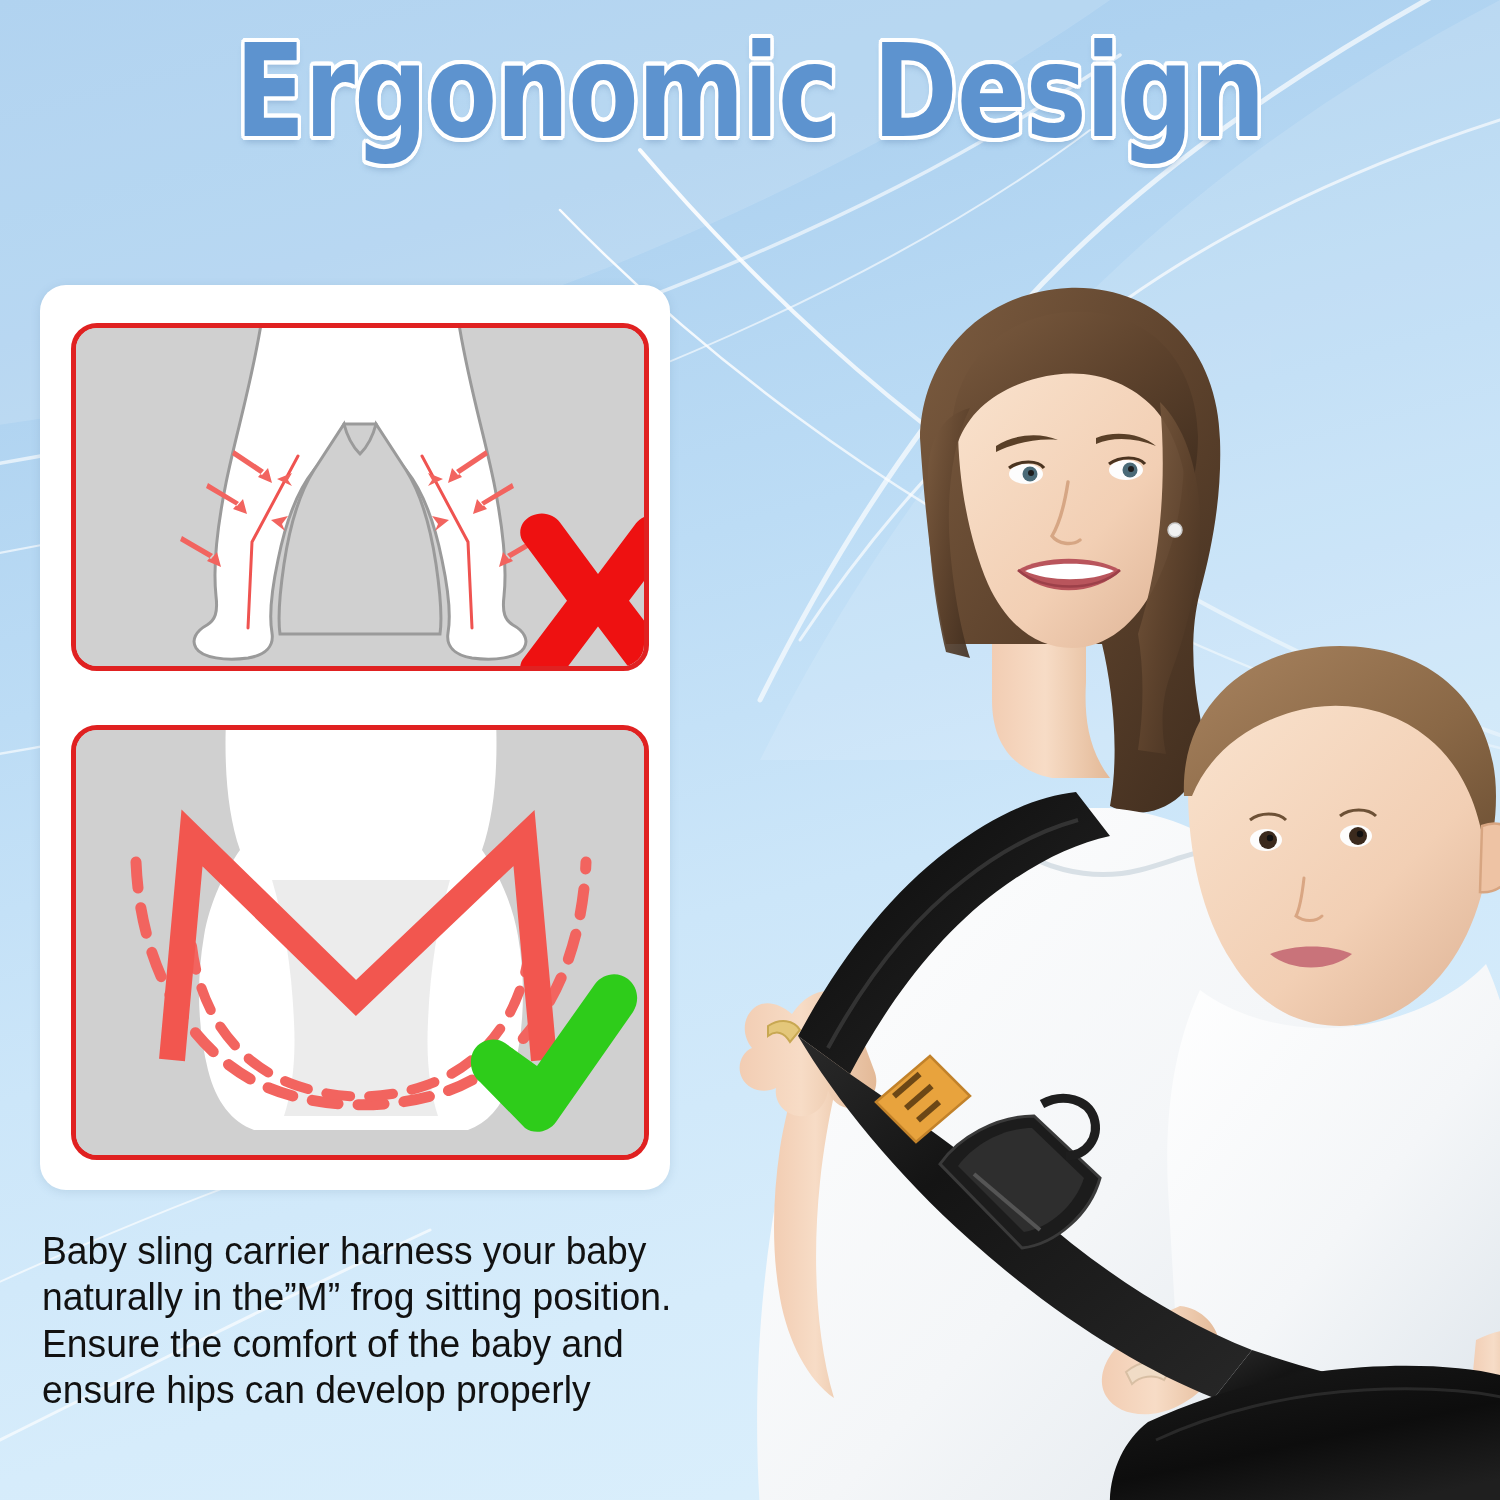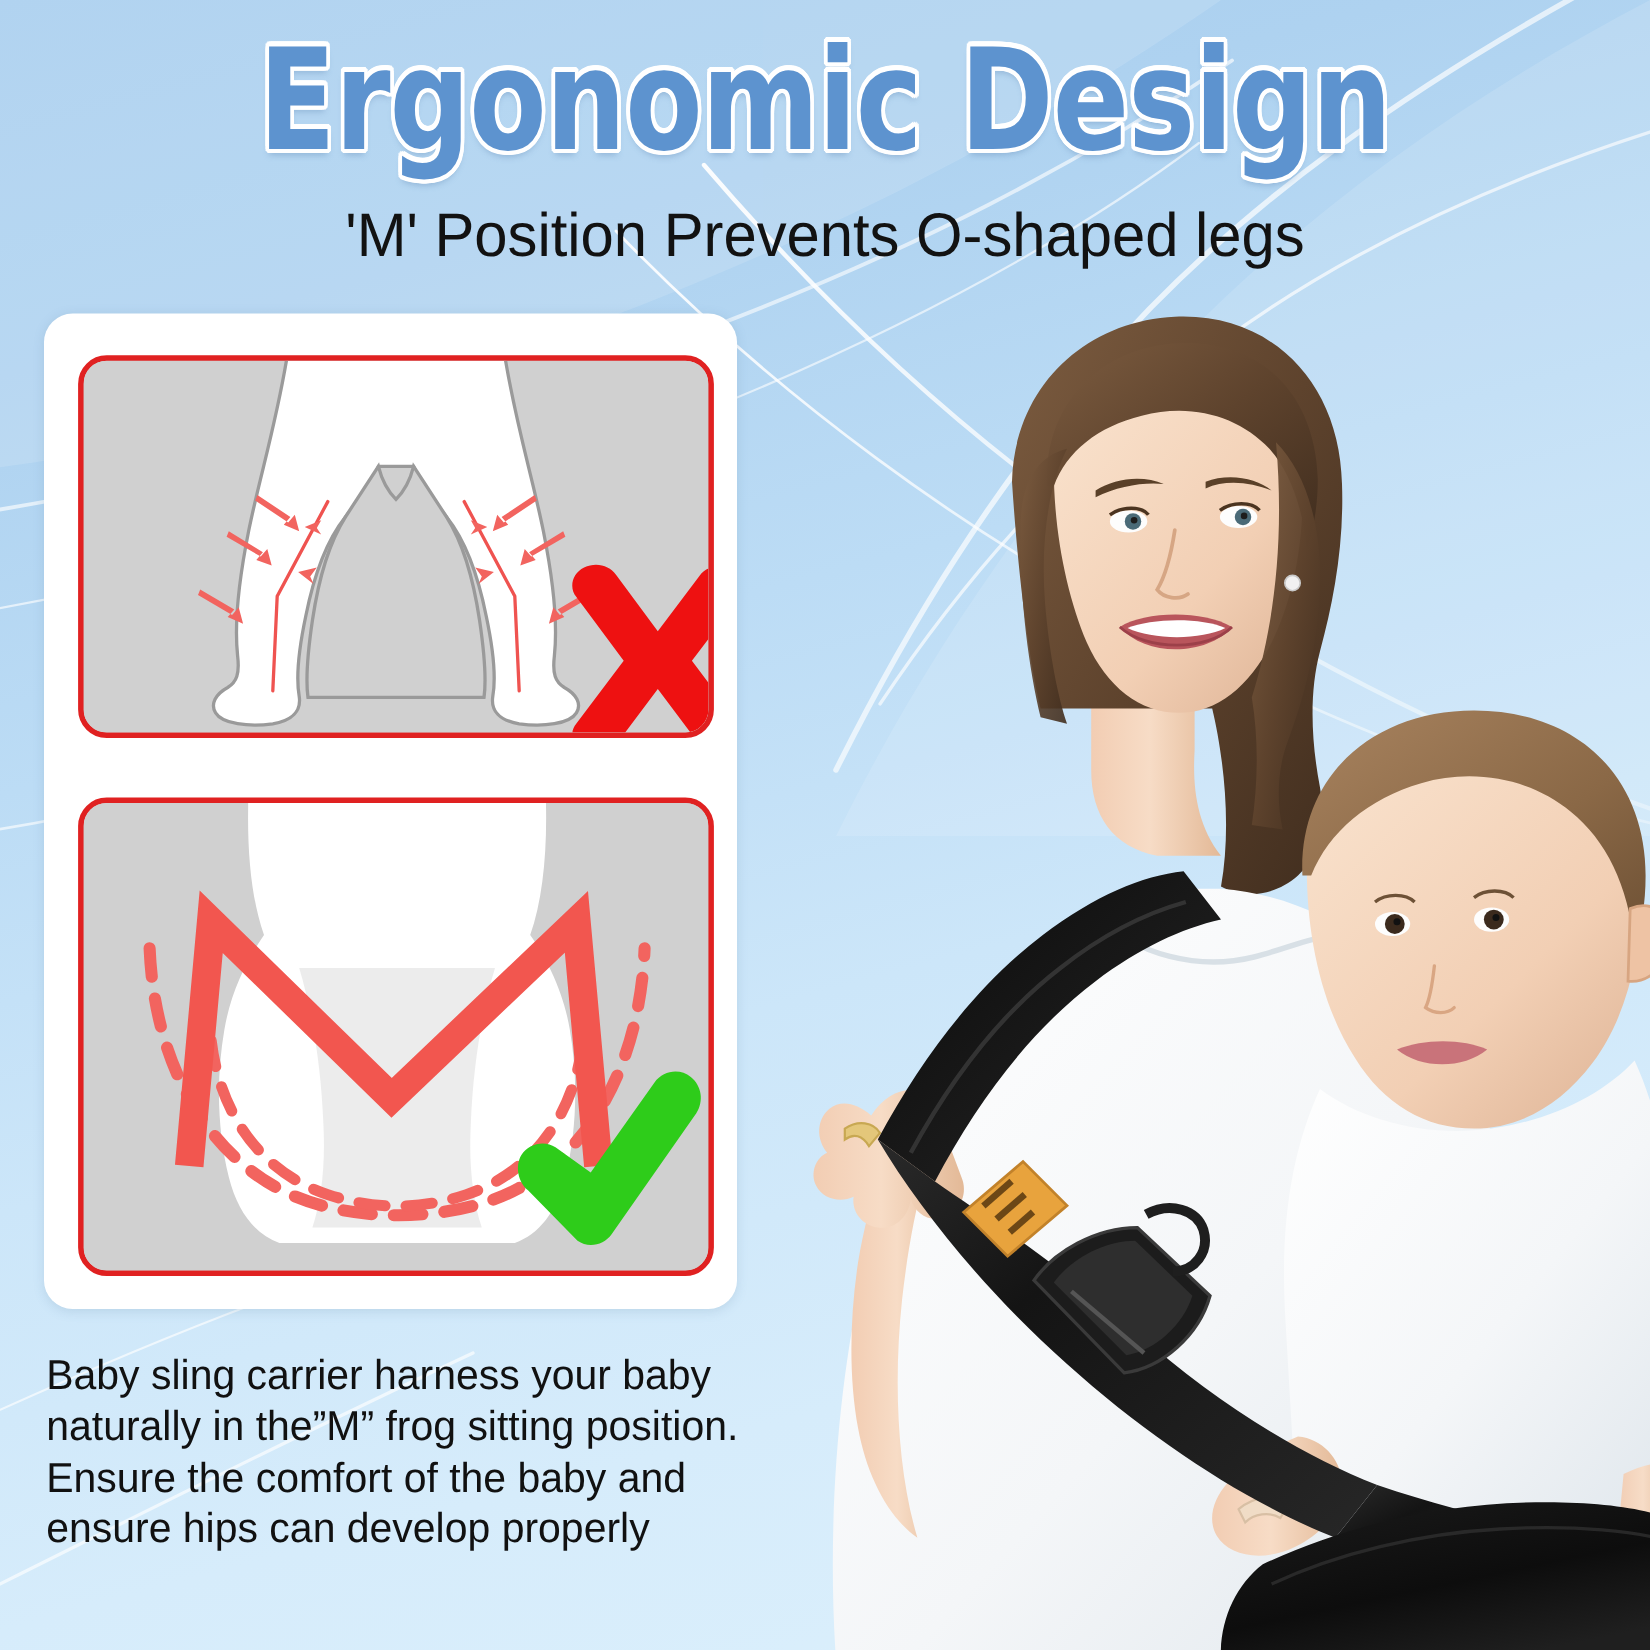--- a/index.html
+++ b/index.html
@@ -100,23 +100,20 @@
     </g>
     <g fill="#ffffff" opacity="0.13">
       <path d="M1500,0 C1270,120 1090,270 960,440 C880,545 820,640 760,760 L1500,760 Z"></path>
       <path d="M-40,430 C200,400 440,340 650,250 C830,175 980,90 1110,0 L-40,0 Z"></path>
     </g>
   </svg>
 
   <div class="hdr" style="top:28px;">
     <h1 class="title">Ergonomic Design</h1>
   </div>
-  <div class="hdr" style="top:186px;">
-    <p class="subtitle">'M' Position Prevents O-shaped legs</p>
-  </div>
 
   <div class="card">
 
     <div class="panel top">
       <svg viewBox="0 0 568 338" preserveAspectRatio="none">
         <rect x="0" y="0" width="568" height="338" fill="#d0d0d0"></rect>
 
         <g>
           <path fill="#ffffff" stroke="#9a9a9a" stroke-width="3" d="M186,-10 C176,55 160,105 150,155 C141,200 137,240 140,268
                C142,285 139,292 131,297 C120,303 115,312 120,320

